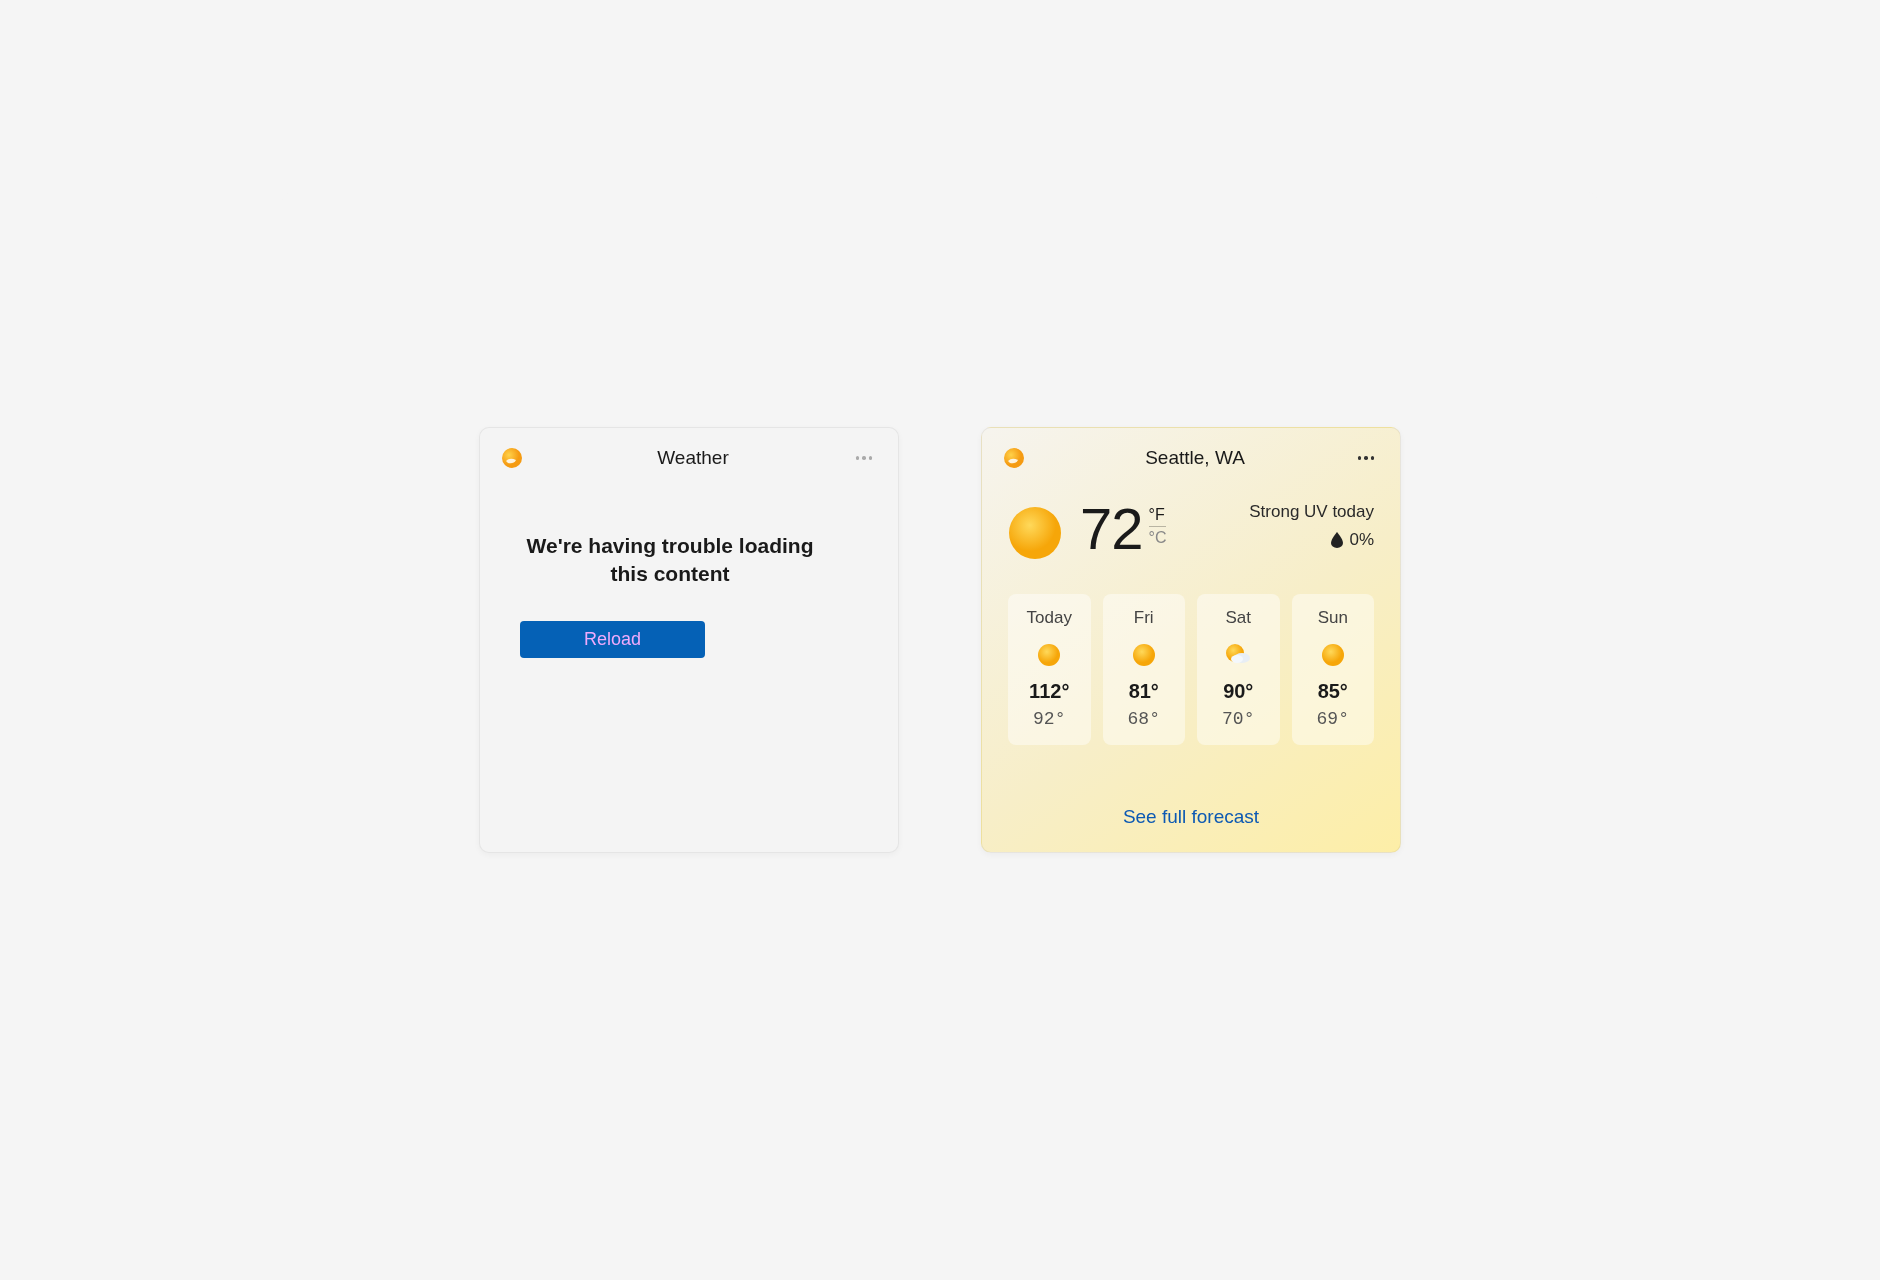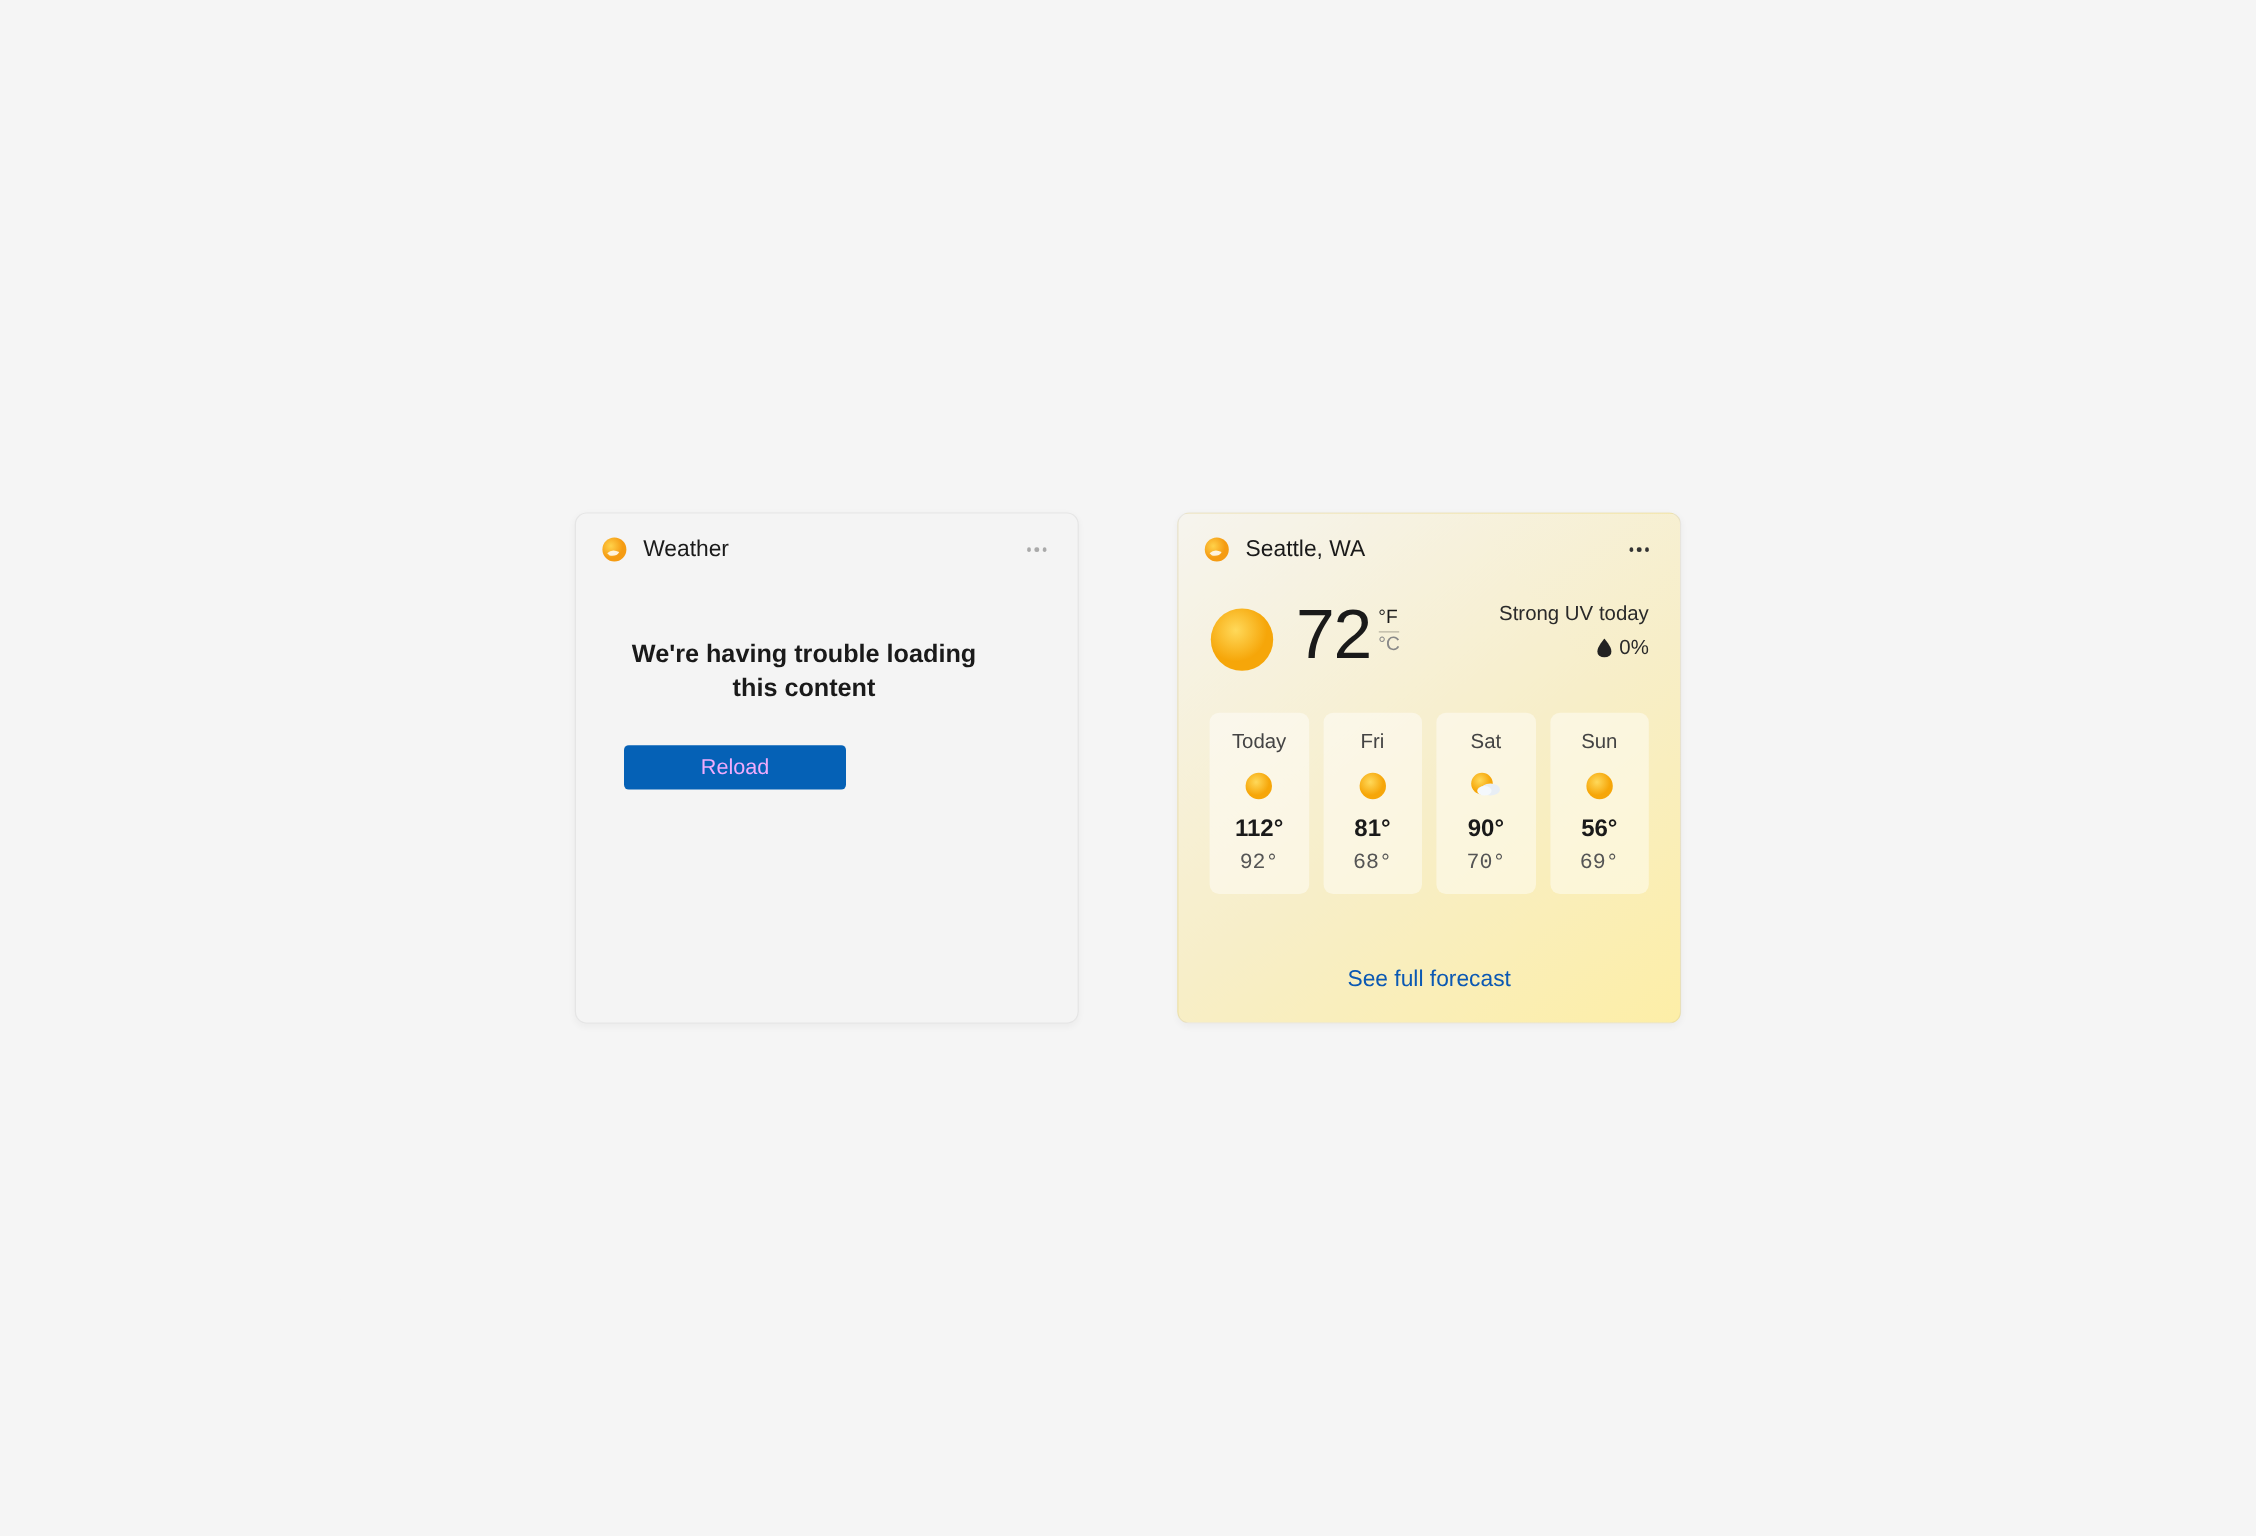--- a/index.html
+++ b/index.html
@@ -50,20 +50,21 @@
     width: 24px;
     height: 24px;
     margin-right: 12px;
     flex-shrink: 0;
   }
   .card-title {
     font-size: 19px;
     font-weight: 400;
     color: #1a1a1a;
     flex: 1;
+    text-align: center;
   }
   .more-btn {
     width: 28px;
     height: 20px;
     display: flex;
     align-items: center;
     justify-content: center;
     cursor: pointer;
   }
   .more-dots {
@@ -356,21 +357,21 @@
     <span class="day-label">Sun</span>
     <span class="day-icon"><svg viewBox="0 0 26 26">
                 <defs>
                   <radialGradient id="sg" cx="40%" cy="35%">
                     <stop offset="0%" stop-color="#ffd95a"></stop>
                     <stop offset="100%" stop-color="#f6a609"></stop>
                   </radialGradient>
                 </defs>
                 <circle cx="13" cy="13" r="11" fill="url(#sg)"></circle>
               </svg></span>
-    <span class="day-high">56°</span>
+    <span class="day-high">85°</span>
     <span class="day-low">69°</span>
           </div>
         </div>
 
       <div class="forecast-link">See full forecast</div>
     </div>
   </div>
 
 </div>
 

